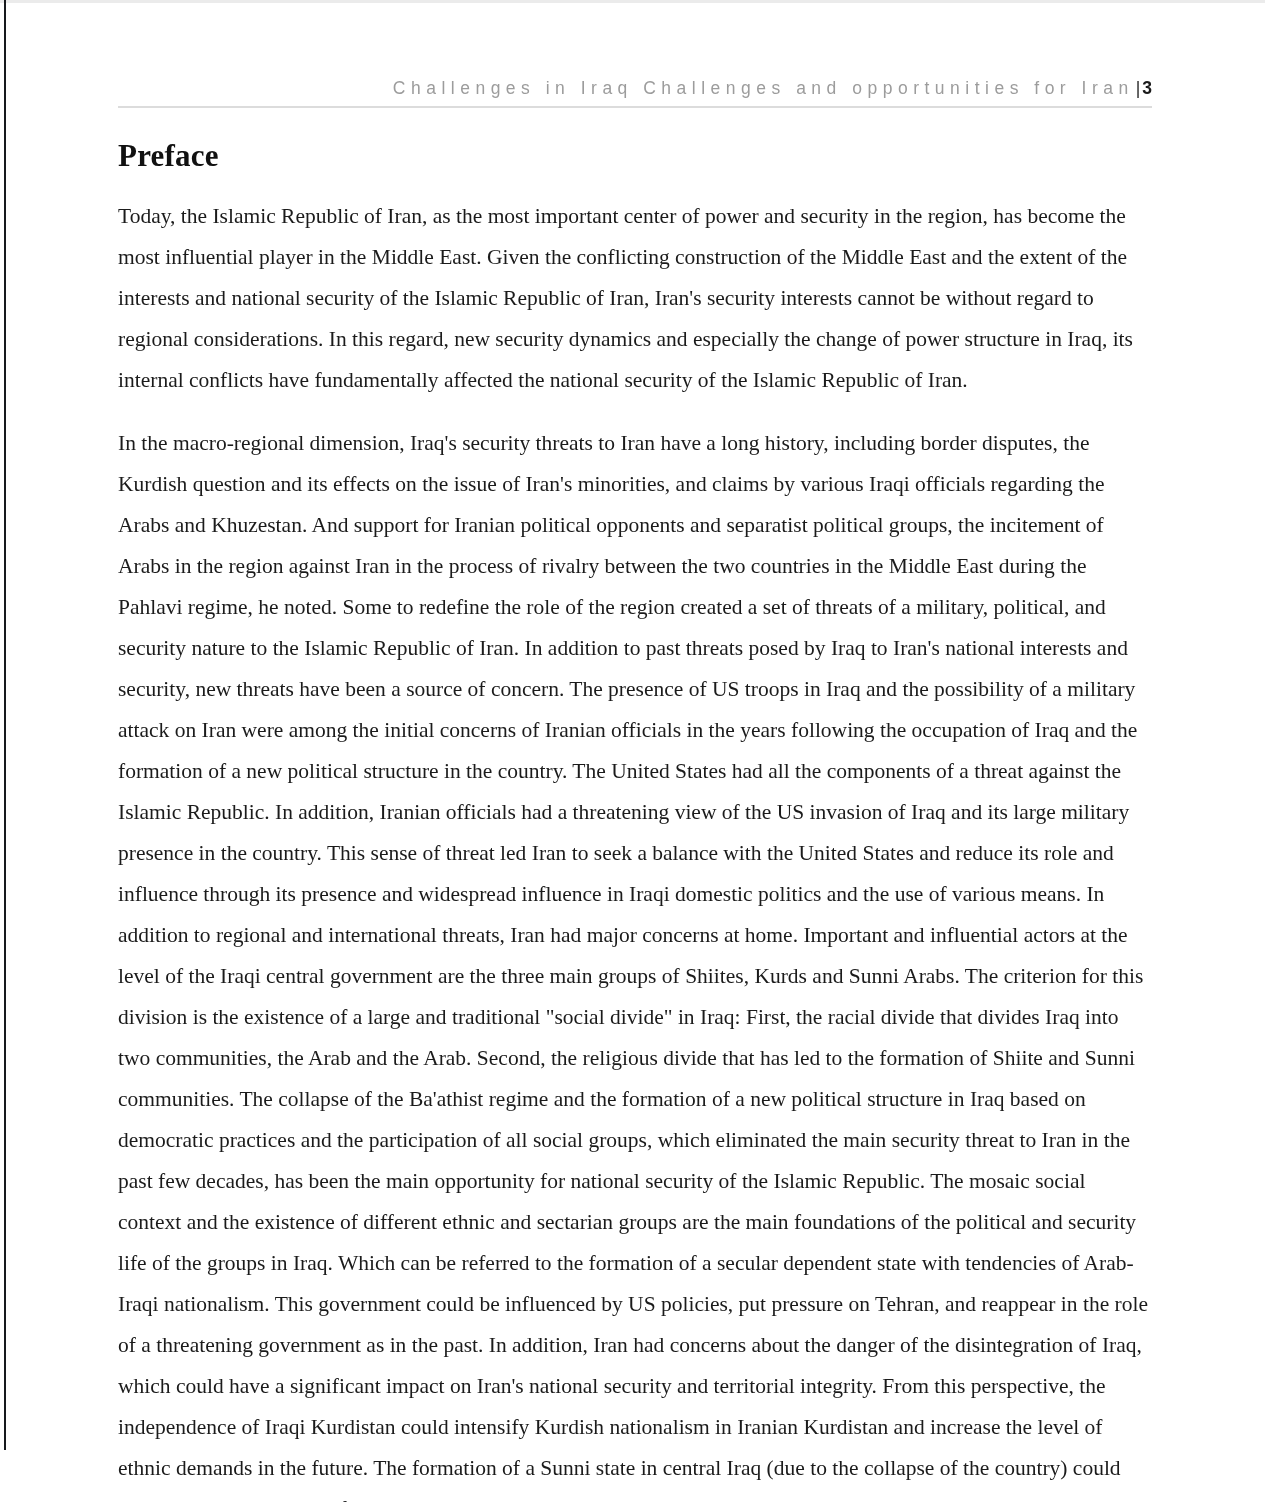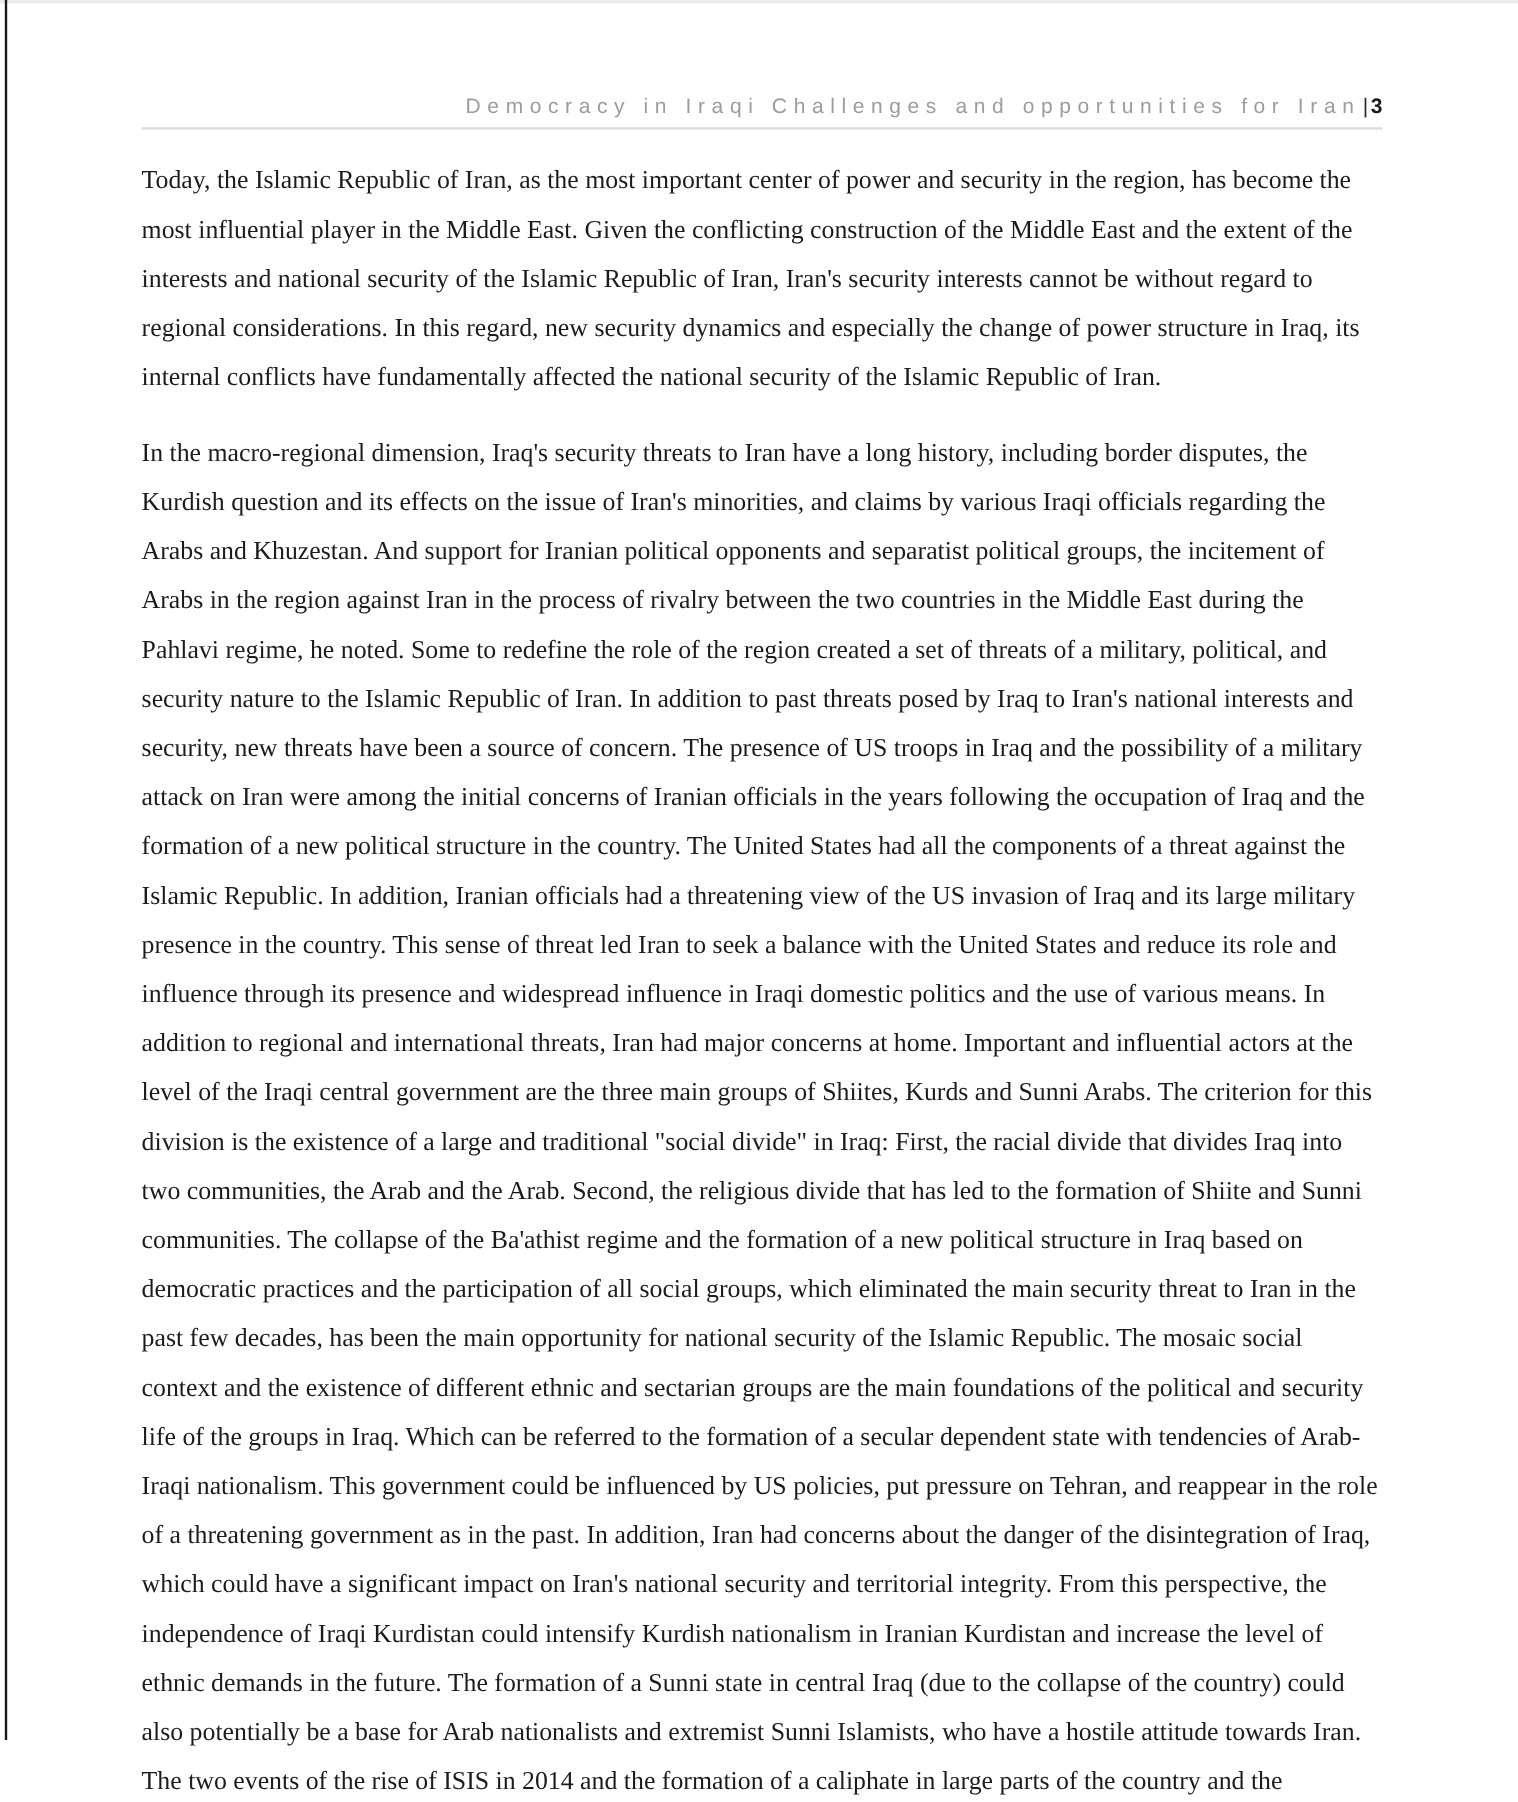--- a/index.html
+++ b/index.html
@@ -75,23 +75,24 @@
 </style>
 </head>
 <body>
 
 <div class="page">
   <div class="top-edge"></div>
   <div class="left-edge"></div>
 
   <div class="content">
     <div class="running-header">
-      <span>Democracy in Iraqi Challenges and opportunities for Iran</span><span class="header-sep">|</span><span class="header-page">3</span>
+      <span>Challenges in Iraq Challenges and opportunities for Iran</span><span class="header-sep">|</span><span class="header-page">3</span>
     </div>
 
     <div class="header-rule"></div>
 
+    <h1 class="doc-heading">Preface</h1>
 
     <p class="body-para">Today, the Islamic Republic of Iran, as the most important center of power and security in the region, has become the most influential player in the Middle East. Given the conflicting construction of the Middle East and the extent of the interests and national security of the Islamic Republic of Iran, Iran's security interests cannot be without regard to regional considerations. In this regard, new security dynamics and especially the change of power structure in Iraq, its internal conflicts have fundamentally affected the national security of the Islamic Republic of Iran.</p>
 
     <p class="body-para">In the macro-regional dimension, Iraq's security threats to Iran have a long history, including border disputes, the Kurdish question and its effects on the issue of Iran's minorities, and claims by various Iraqi officials regarding the Arabs and Khuzestan. And support for Iranian political opponents and separatist political groups, the incitement of Arabs in the region against Iran in the process of rivalry between the two countries in the Middle East during the Pahlavi regime, he noted. Some to redefine the role of the region created a set of threats of a military, political, and security nature to the Islamic Republic of Iran. In addition to past threats posed by Iraq to Iran's national interests and security, new threats have been a source of concern. The presence of US troops in Iraq and the possibility of a military attack on Iran were among the initial concerns of Iranian officials in the years following the occupation of Iraq and the formation of a new political structure in the country. The United States had all the components of a threat against the Islamic Republic. In addition, Iranian officials had a threatening view of the US invasion of Iraq and its large military presence in the country. This sense of threat led Iran to seek a balance with the United States and reduce its role and influence through its presence and widespread influence in Iraqi domestic politics and the use of various means. In addition to regional and international threats, Iran had major concerns at home. Important and influential actors at the level of the Iraqi central government are the three main groups of Shiites, Kurds and Sunni Arabs. The criterion for this division is the existence of a large and traditional "social divide" in Iraq: First, the racial divide that divides Iraq into two communities, the Arab and the Arab. Second, the religious divide that has led to the formation of Shiite and Sunni communities. The collapse of the Ba'athist regime and the formation of a new political structure in Iraq based on democratic practices and the participation of all social groups, which eliminated the main security threat to Iran in the past few decades, has been the main opportunity for national security of the Islamic Republic. The mosaic social context and the existence of different ethnic and sectarian groups are the main foundations of the political and security life of the groups in Iraq. Which can be referred to the formation of a secular dependent state with tendencies of Arab-Iraqi nationalism. This government could be influenced by US policies, put pressure on Tehran, and reappear in the role of a threatening government as in the past. In addition, Iran had concerns about the danger of the disintegration of Iraq, which could have a significant impact on Iran's national security and territorial integrity. From this perspective, the independence of Iraqi Kurdistan could intensify Kurdish nationalism in Iranian Kurdistan and increase the level of ethnic demands in the future. The formation of a Sunni state in central Iraq (due to the collapse of the country) could also potentially be a base for Arab nationalists and extremist Sunni Islamists, who have a hostile attitude towards Iran. The two events of the rise of ISIS in 2014 and the formation of a caliphate in large parts of the country and the independence of the Kurds by holding a referendum, made these threats a reality. Due to its anti-Shiite leanings and aggressive intentions towards Iran, ISIL posed a major security challenge for Iran and its allies in Iraq. In order to eliminate the threats around it, the Islamic Republic of Iran has pursued the goal of its foreign policy towards the internal developments in Iraq after the fall of Saddam, to maintain Iraq's territorial integrity by supporting a friendly and united government in this country. This strategy is rooted in the security concerns of the Islamic Republic of Iran, and this dissertation examines these issues as much as possible.</p>
   </div>
 </div>
 
 </body></html>

